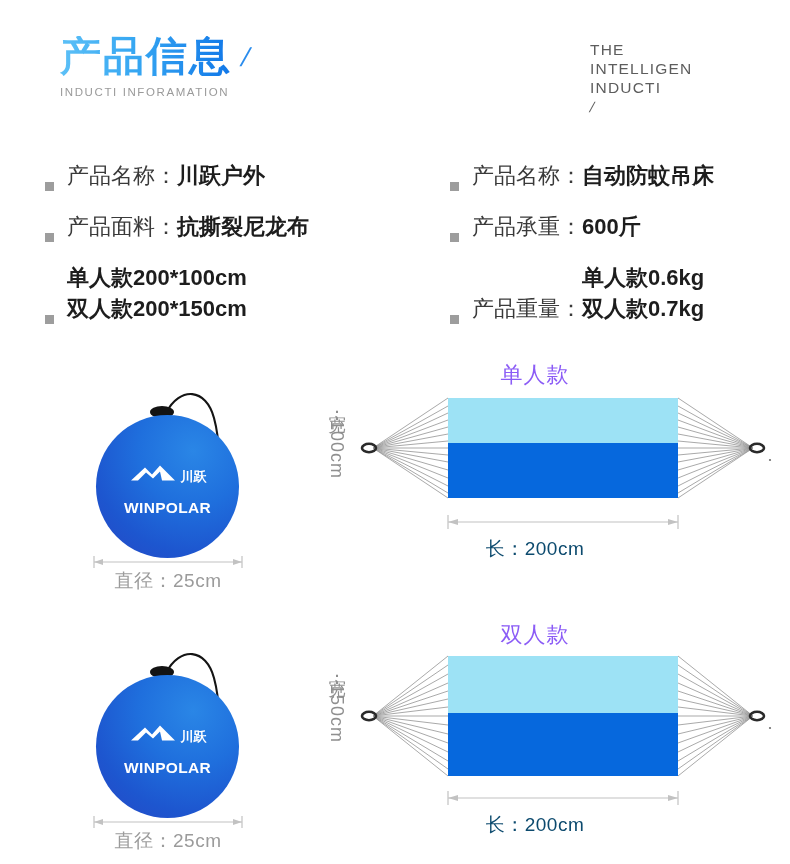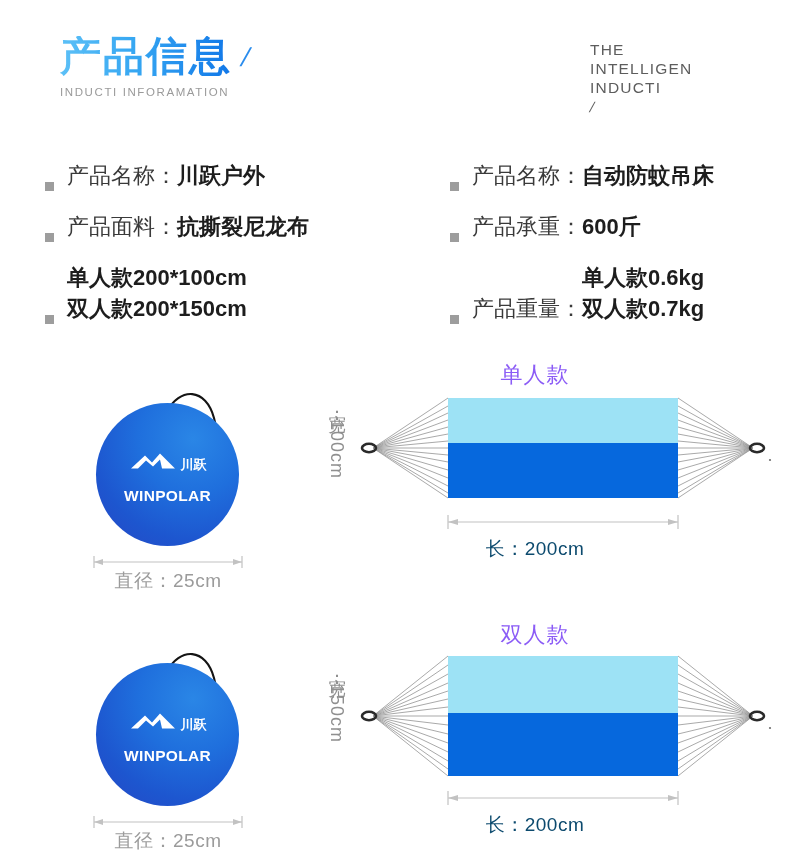--- a/index.html
+++ b/index.html
@@ -127,21 +127,21 @@
   .ball-wrap {
     position: absolute;
     left: 88px;
     top: 10px;
     width: 160px;
     height: 230px;
   }
   .ball {
     position: absolute;
     left: 8px;
-    top: 33px;
+    top: 45px;
     width: 143px;
     height: 143px;
     border-radius: 50%;
     background: radial-gradient(circle at 68% 25%, #2a86e6 0%, #1f6fdd 38%, #1d56cf 70%, #2746c4 100%);
   }
   .ball-logo {
     position: absolute;
     left: 50%;
     top: 50%;
     transform: translate(-50%, -46%);

